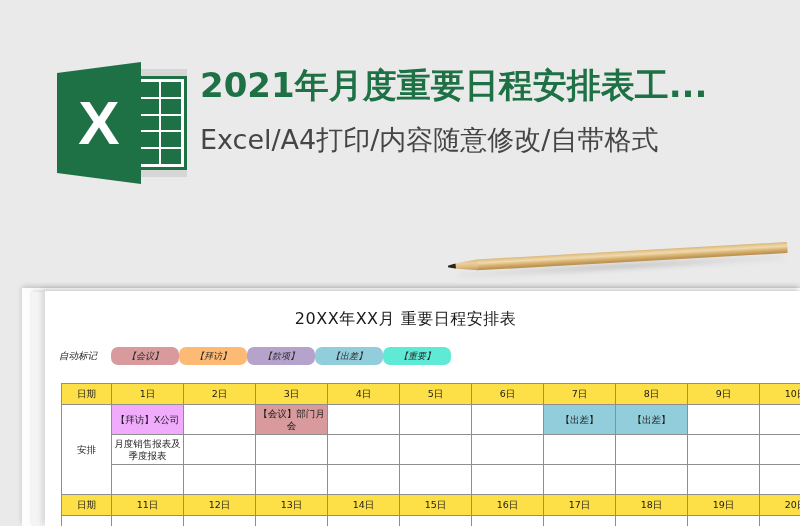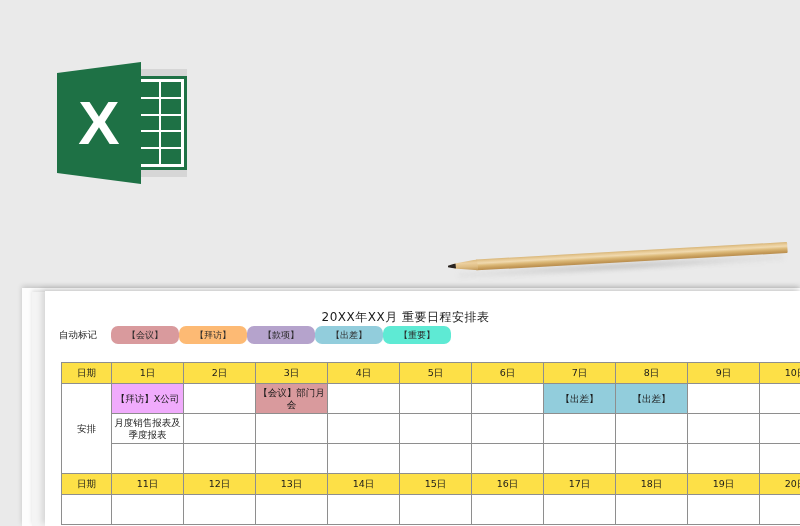--- a/index.html
+++ b/index.html
@@ -183,33 +183,35 @@
     top: 291px;
     width: 755px;
     height: 235px;
     background: #ffffff;
     box-shadow: -3px -2px 6px rgba(0,0,0,0.13);
     overflow: hidden;
   }
 
   #sheet-title {
     text-align: center;
-    font-size: 12px;
+    font-size: 16px;
     color: #1a1a1a;
     padding-top: 18px;
     letter-spacing: 0.5px;
     font-family: "DejaVu Sans", sans-serif;
     margin-left: -34px;
   }
 
   
   #legend-row {
     display: flex;
     align-items: center;
+    margin-top: 17px;
     margin-left: 0px;
+    font-style: italic;
   }
   #legend-label {
     width: 66px;
     text-align: center;
     font-size: 9.5px;
     color: #1a1a1a;
     flex: 0 0 auto;
   }
   .legend-chip {
     width: 68px;
@@ -277,20 +279,24 @@
           <i></i>
           <i></i>
           <i></i>
           <i></i>
       </div>
     </div>
     <div id="logo-x-panel"></div>
     <div id="logo-x-glyph">X</div>
   </div>
 
+  <div id="banner-text">
+    <div id="banner-title">2021年月度重要日程安排表工...</div>
+    <div id="banner-subtitle">Excel/A4打印/内容随意修改/自带格式</div>
+  </div>
 
 </div>
 
 <div id="pencil-wrap">
   <div id="pencil-shadow"></div>
   <div id="pencil-body"></div>
   <div id="pencil-tip-wood"></div>
   <div id="pencil-lead"></div>
 </div>
 

